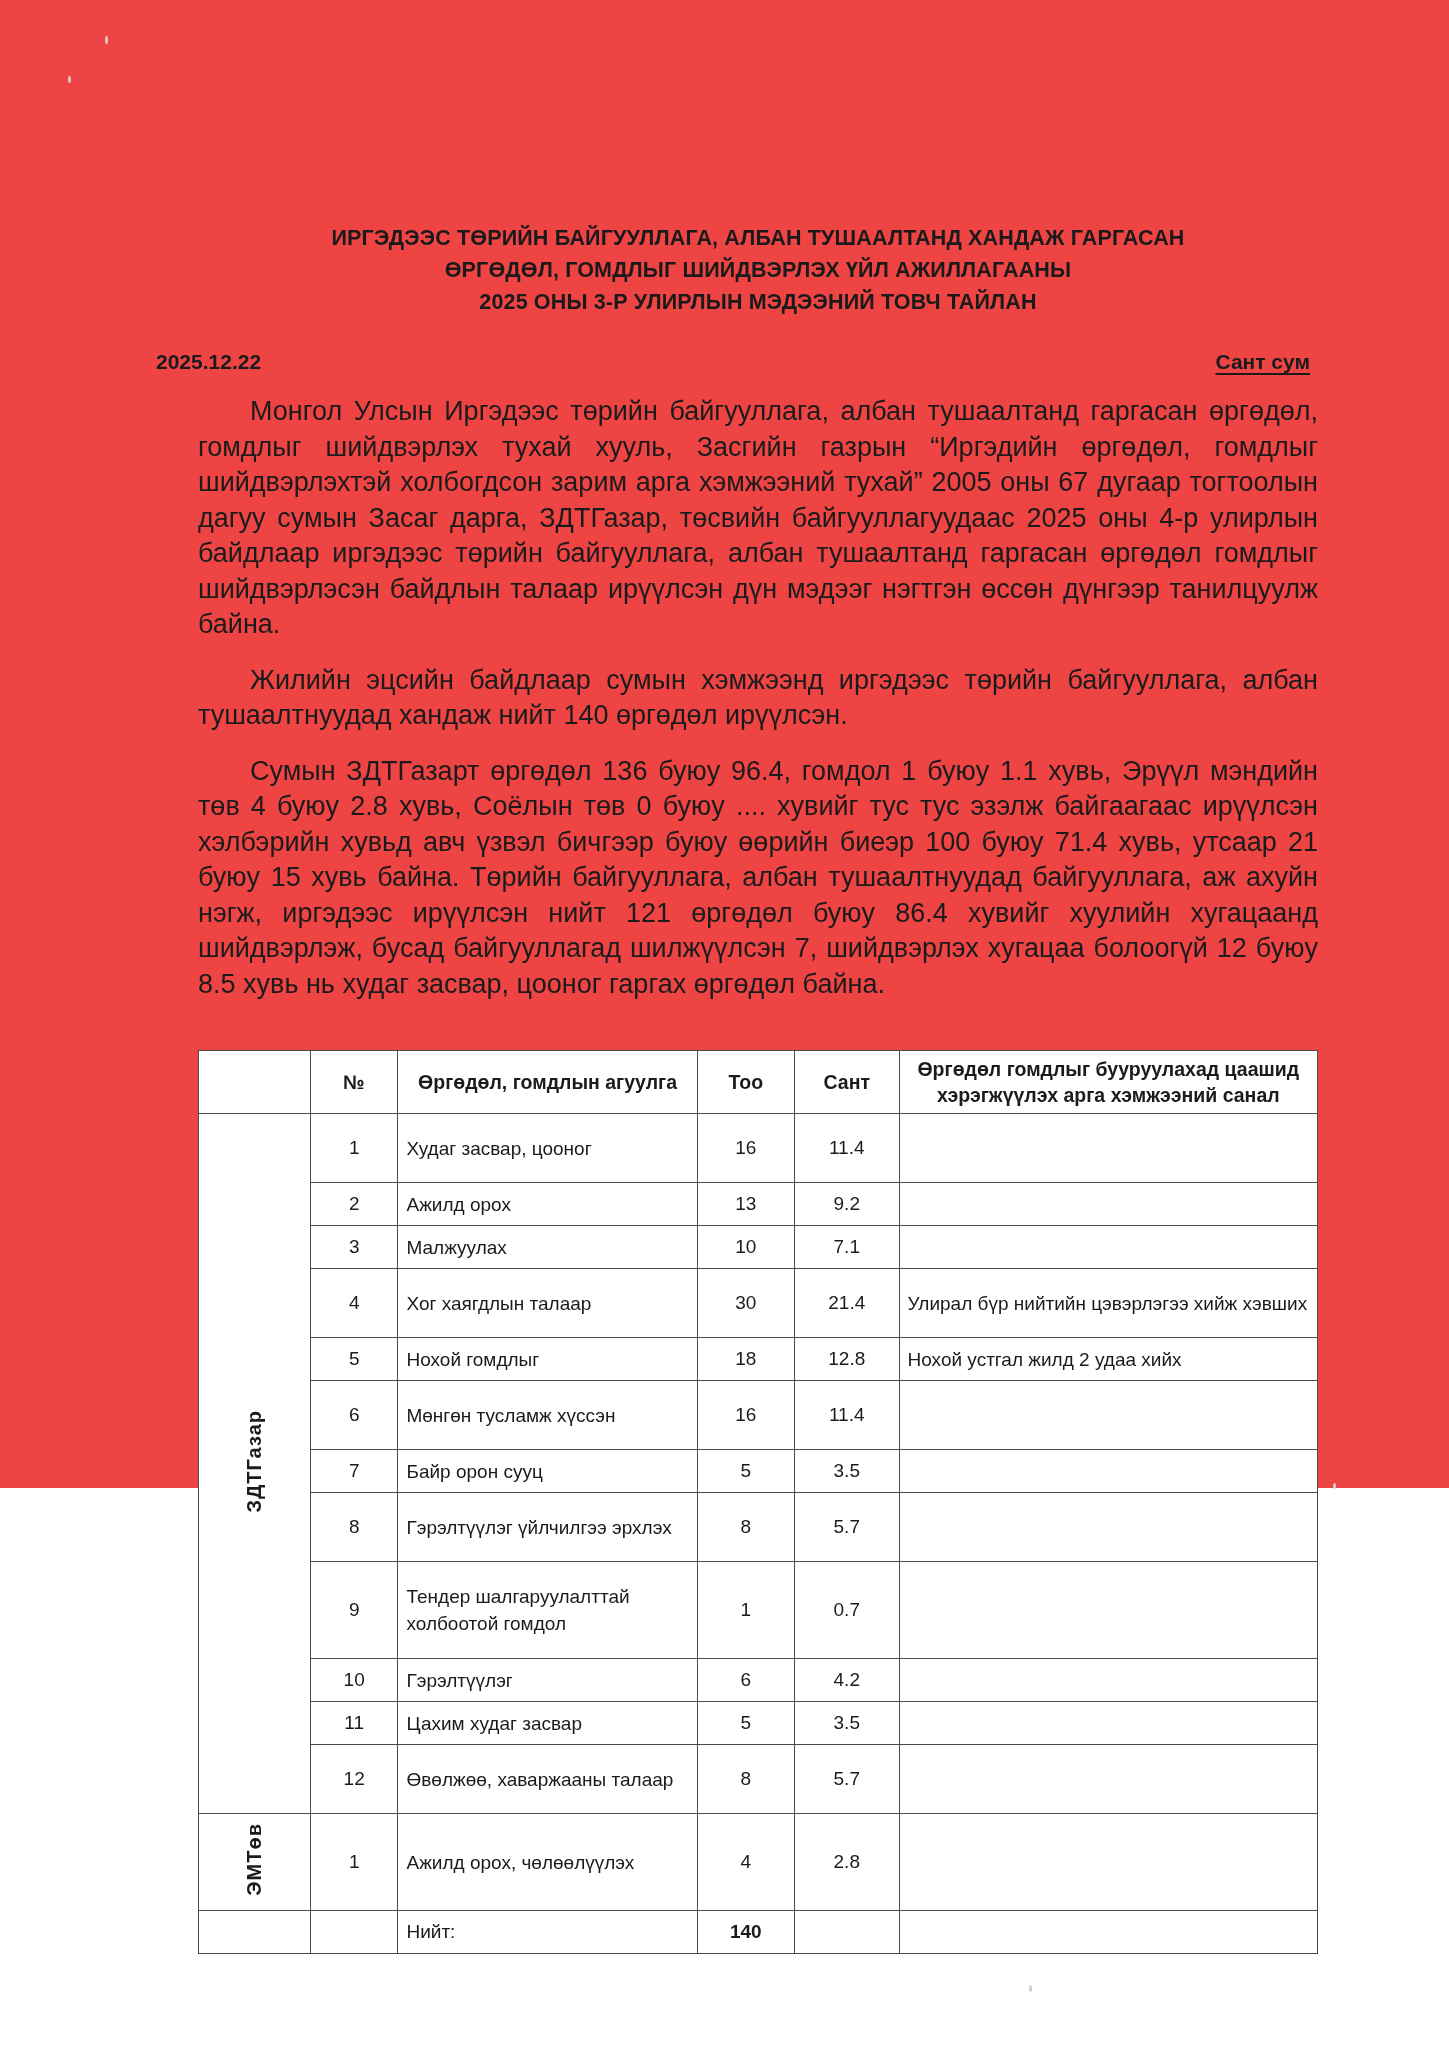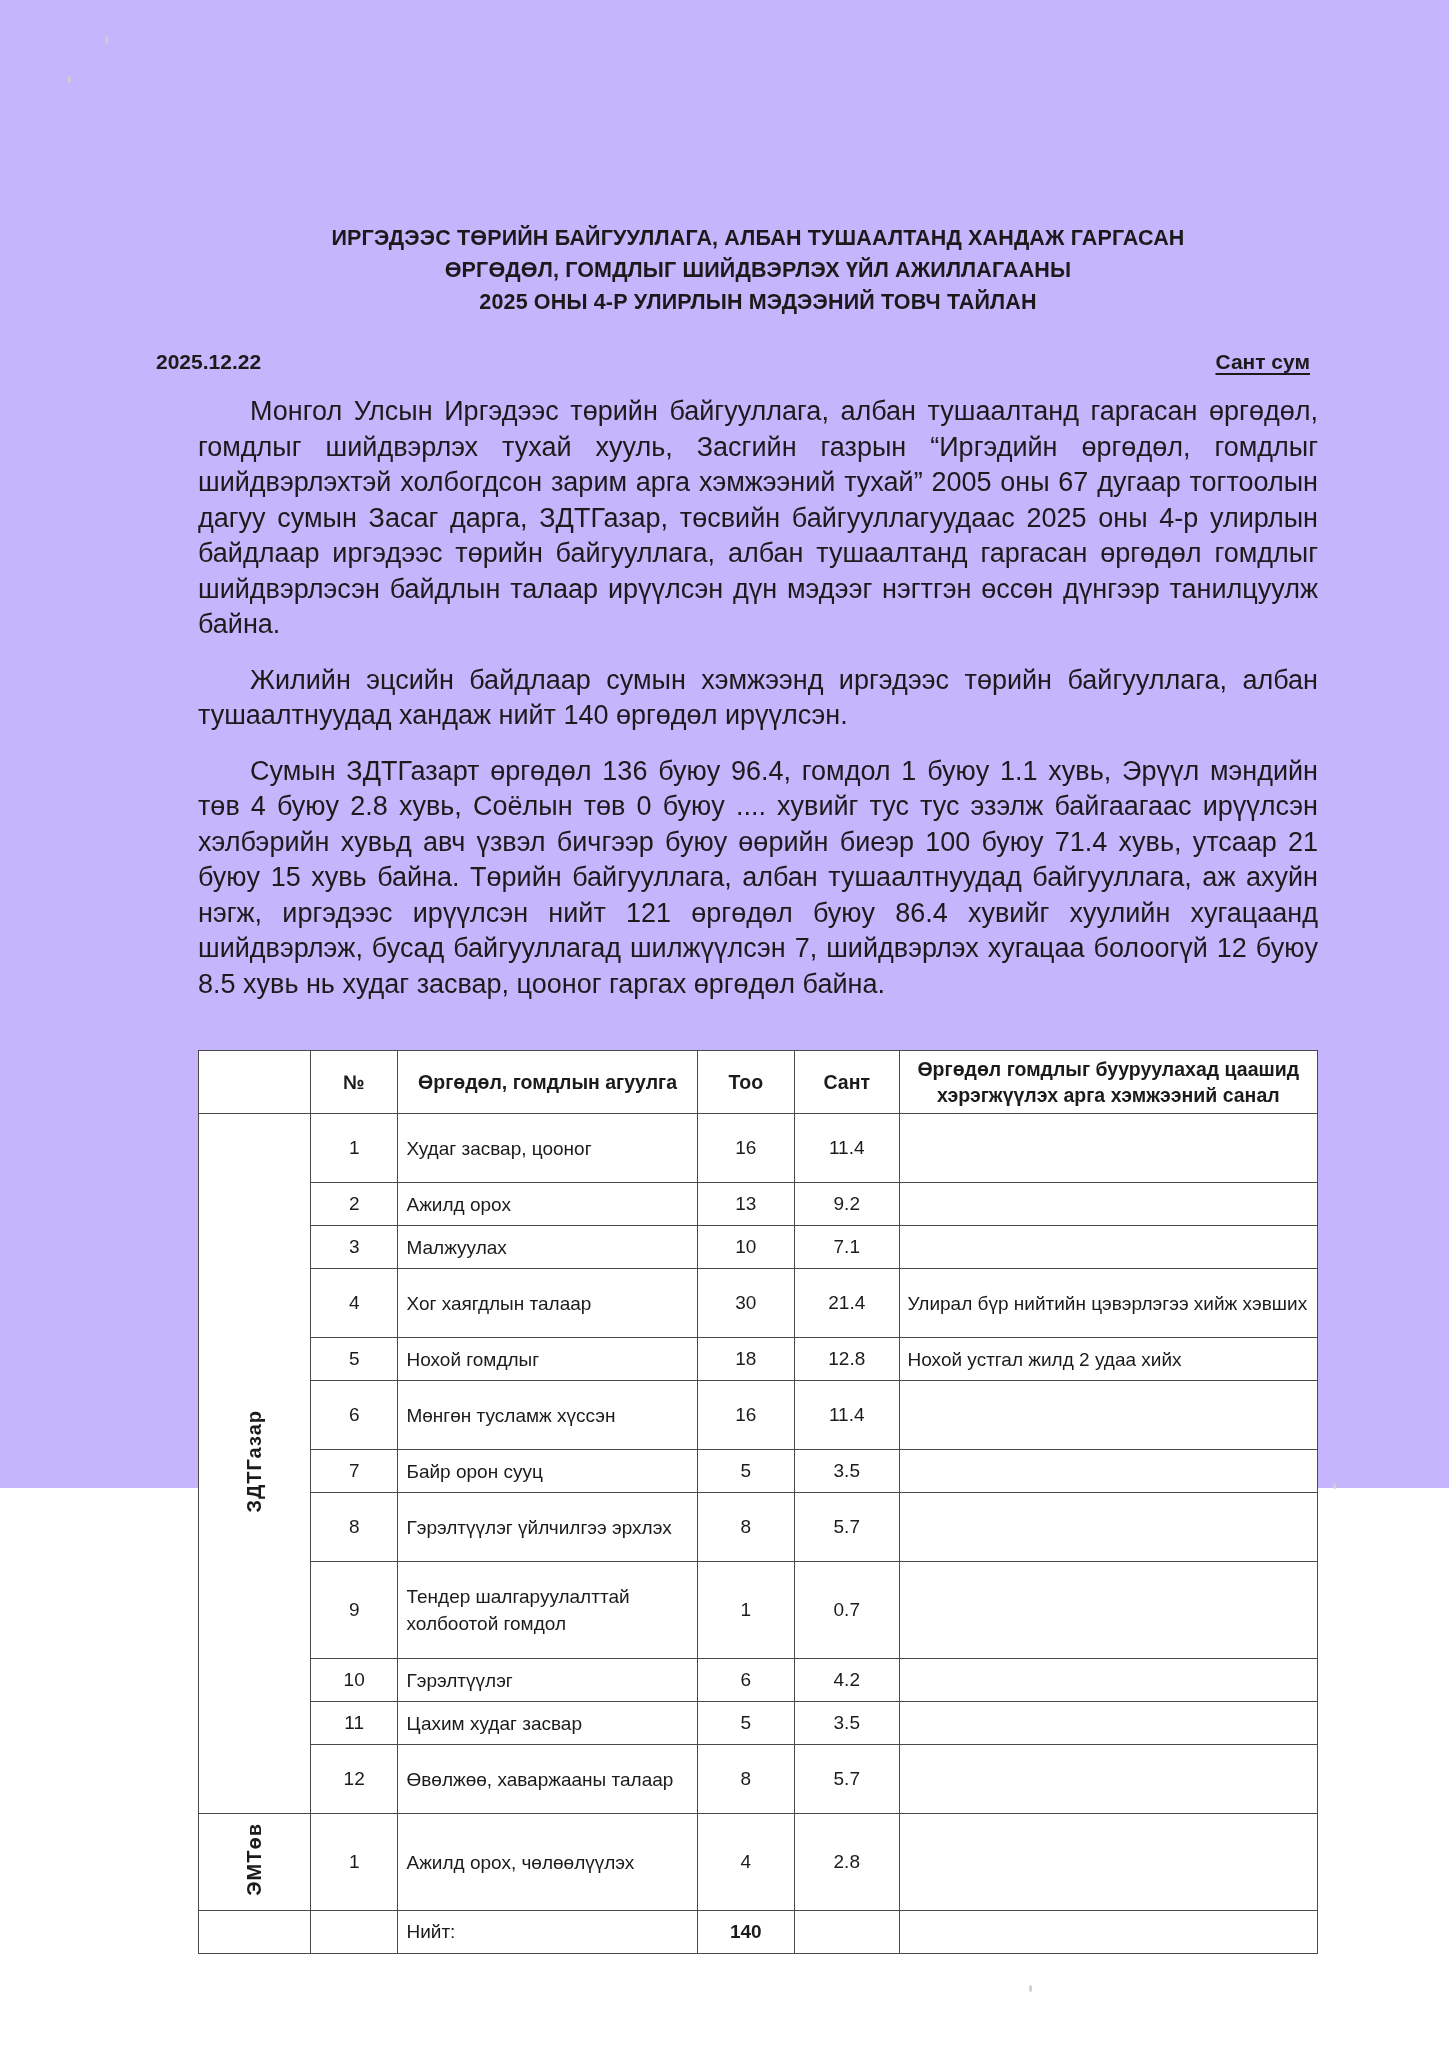--- a/index.html
+++ b/index.html
@@ -13,21 +13,21 @@
     font-family: "Liberation Sans", "DejaVu Sans", sans-serif;
     color: #1b1b1b;
     position: relative;
     overflow: hidden;
   }
   .page {
     position: absolute;
     top: 0; left: 0;
     width: 1449px;
     height: 1488px;
-    background: #c4b5fd;
+    background: #ef4444;
   }
   .speck { position:absolute; background:#cfcfcf; border-radius:50%; }
 
   .content {
     position: absolute;
     left: 198px;
     top: 0;
     width: 1120px;
   }
 
@@ -140,21 +140,21 @@
   <div class="speck" style="left:105px;top:36px;width:3px;height:8px;"></div>
   <div class="speck" style="left:68px;top:76px;width:3px;height:7px;"></div>
   <div class="speck" style="left:1333px;top:1483px;width:3px;height:6px;"></div>
   <div class="speck" style="left:1029px;top:1985px;width:3px;height:7px;"></div>
 
   <div class="content">
 
     <div class="doc-title">
       <div>ИРГЭДЭЭС ТӨРИЙН БАЙГУУЛЛАГА, АЛБАН ТУШААЛТАНД ХАНДАЖ ГАРГАСАН</div>
       <div>ӨРГӨДӨЛ, ГОМДЛЫГ ШИЙДВЭРЛЭХ ҮЙЛ АЖИЛЛАГААНЫ</div>
-      <div>2025 ОНЫ 4-Р УЛИРЛЫН МЭДЭЭНИЙ ТОВЧ ТАЙЛАН</div>
+      <div>2025 ОНЫ 3-Р УЛИРЛЫН МЭДЭЭНИЙ ТОВЧ ТАЙЛАН</div>
     </div>
 
     <div class="meta-row">
       <span class="meta-date">2025.12.22</span>
       <span class="meta-place">Сант сум</span>
     </div>
 
     <p class="para" id="p1"><span class="ind"></span><span>Монгол Улсын Иргэдээс төрийн байгууллага, албан тушаалтанд гаргасан өргөдөл, гомдлыг шийдвэрлэх тухай хууль, Засгийн газрын “Иргэдийн өргөдөл, гомдлыг шийдвэрлэхтэй холбогдсон зарим арга хэмжээний тухай” 2005 оны 67 дугаар тогтоолын дагуу сумын Засаг дарга, ЗДТГазар, төсвийн байгууллагуудаас 2025 оны 4-р улирлын байдлаар иргэдээс төрийн байгууллага, албан тушаалтанд гаргасан өргөдөл гомдлыг шийдвэрлэсэн байдлын талаар ирүүлсэн дүн мэдээг нэгтгэн өссөн дүнгээр танилцуулж байна.</span></p>
 
     <p class="para" id="p2"><span class="ind"></span><span>Жилийн эцсийн байдлаар  сумын хэмжээнд иргэдээс төрийн байгууллага, албан тушаалтнуудад хандаж нийт 140 өргөдөл ирүүлсэн.</span></p>

